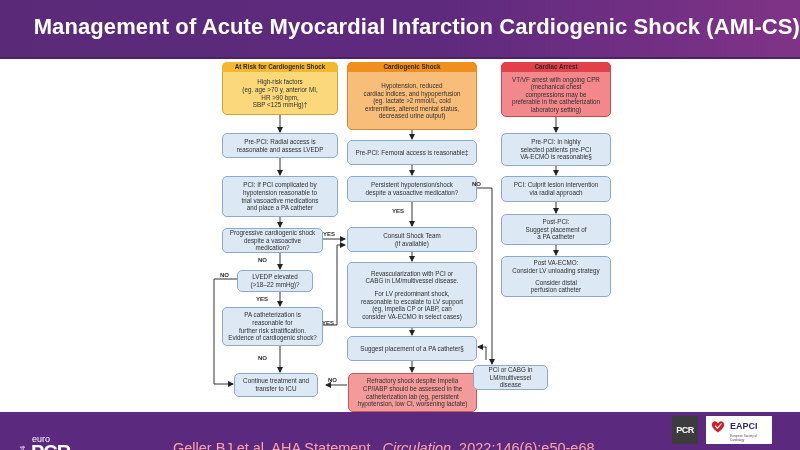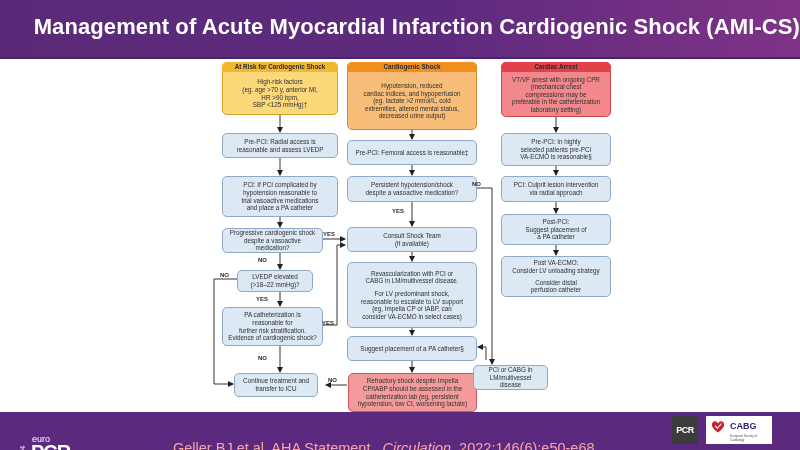--- a/index.html
+++ b/index.html
@@ -210,16 +210,16 @@
   </div>
   <div class="footer-cite">
     <span>Geller BJ et al.  AHA Statement</span>&nbsp;&nbsp;&nbsp;<i>Circulation</i><span>. 2022;146(6):e50-e68.</span>
   </div>
   <div class="pcr-badge">PCR</div>
   <div class="eapci-badge">
     <svg class="eapci-heart" viewBox="0 0 20 20">
       <path d="M10 18 C2 12 0 8 2 4 C4 1 8 1 10 5 C12 1 16 1 18 4 C20 8 18 12 10 18 Z" fill="#c8232c"></path>
       <path d="M6 8 L9 12 L15 5" stroke="#ffffff" stroke-width="1.6" fill="none"></path>
     </svg>
-    <div class="eapci-text">CABG</div>
+    <div class="eapci-text">EAPCI</div>
     <div class="eapci-sub">European Society of Cardiology</div>
   </div>
 </div>
 
 </body></html>

